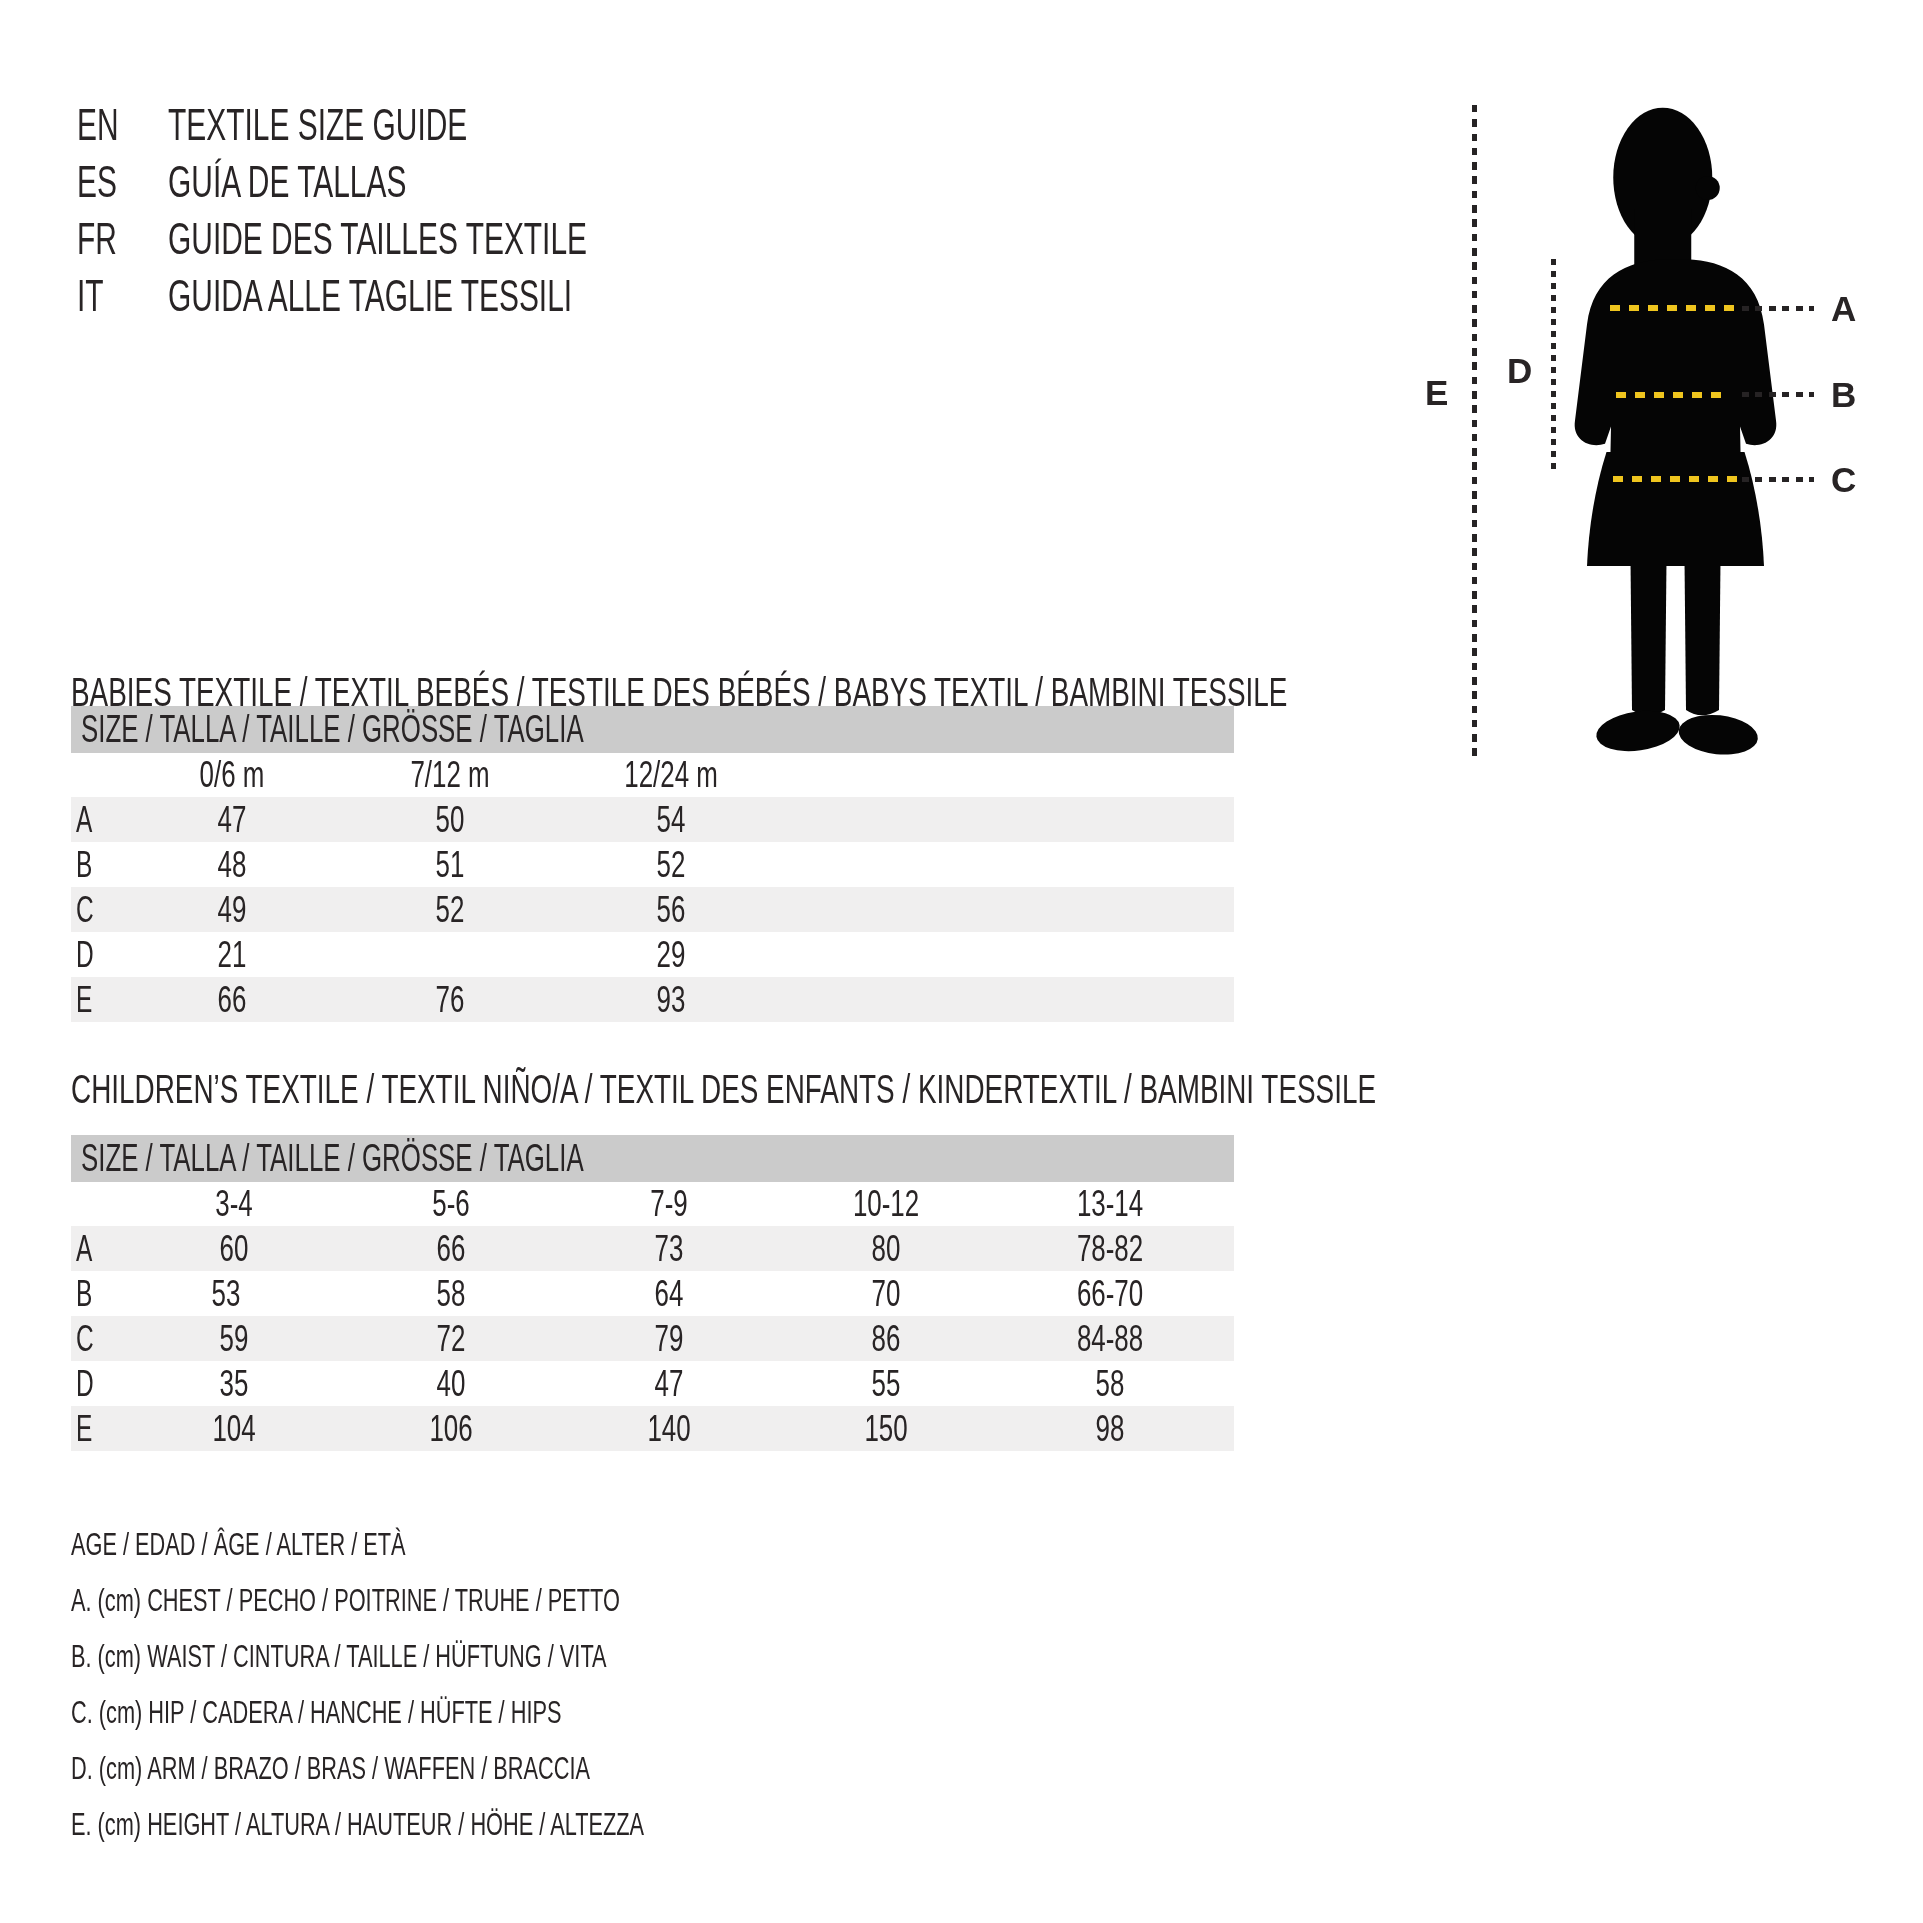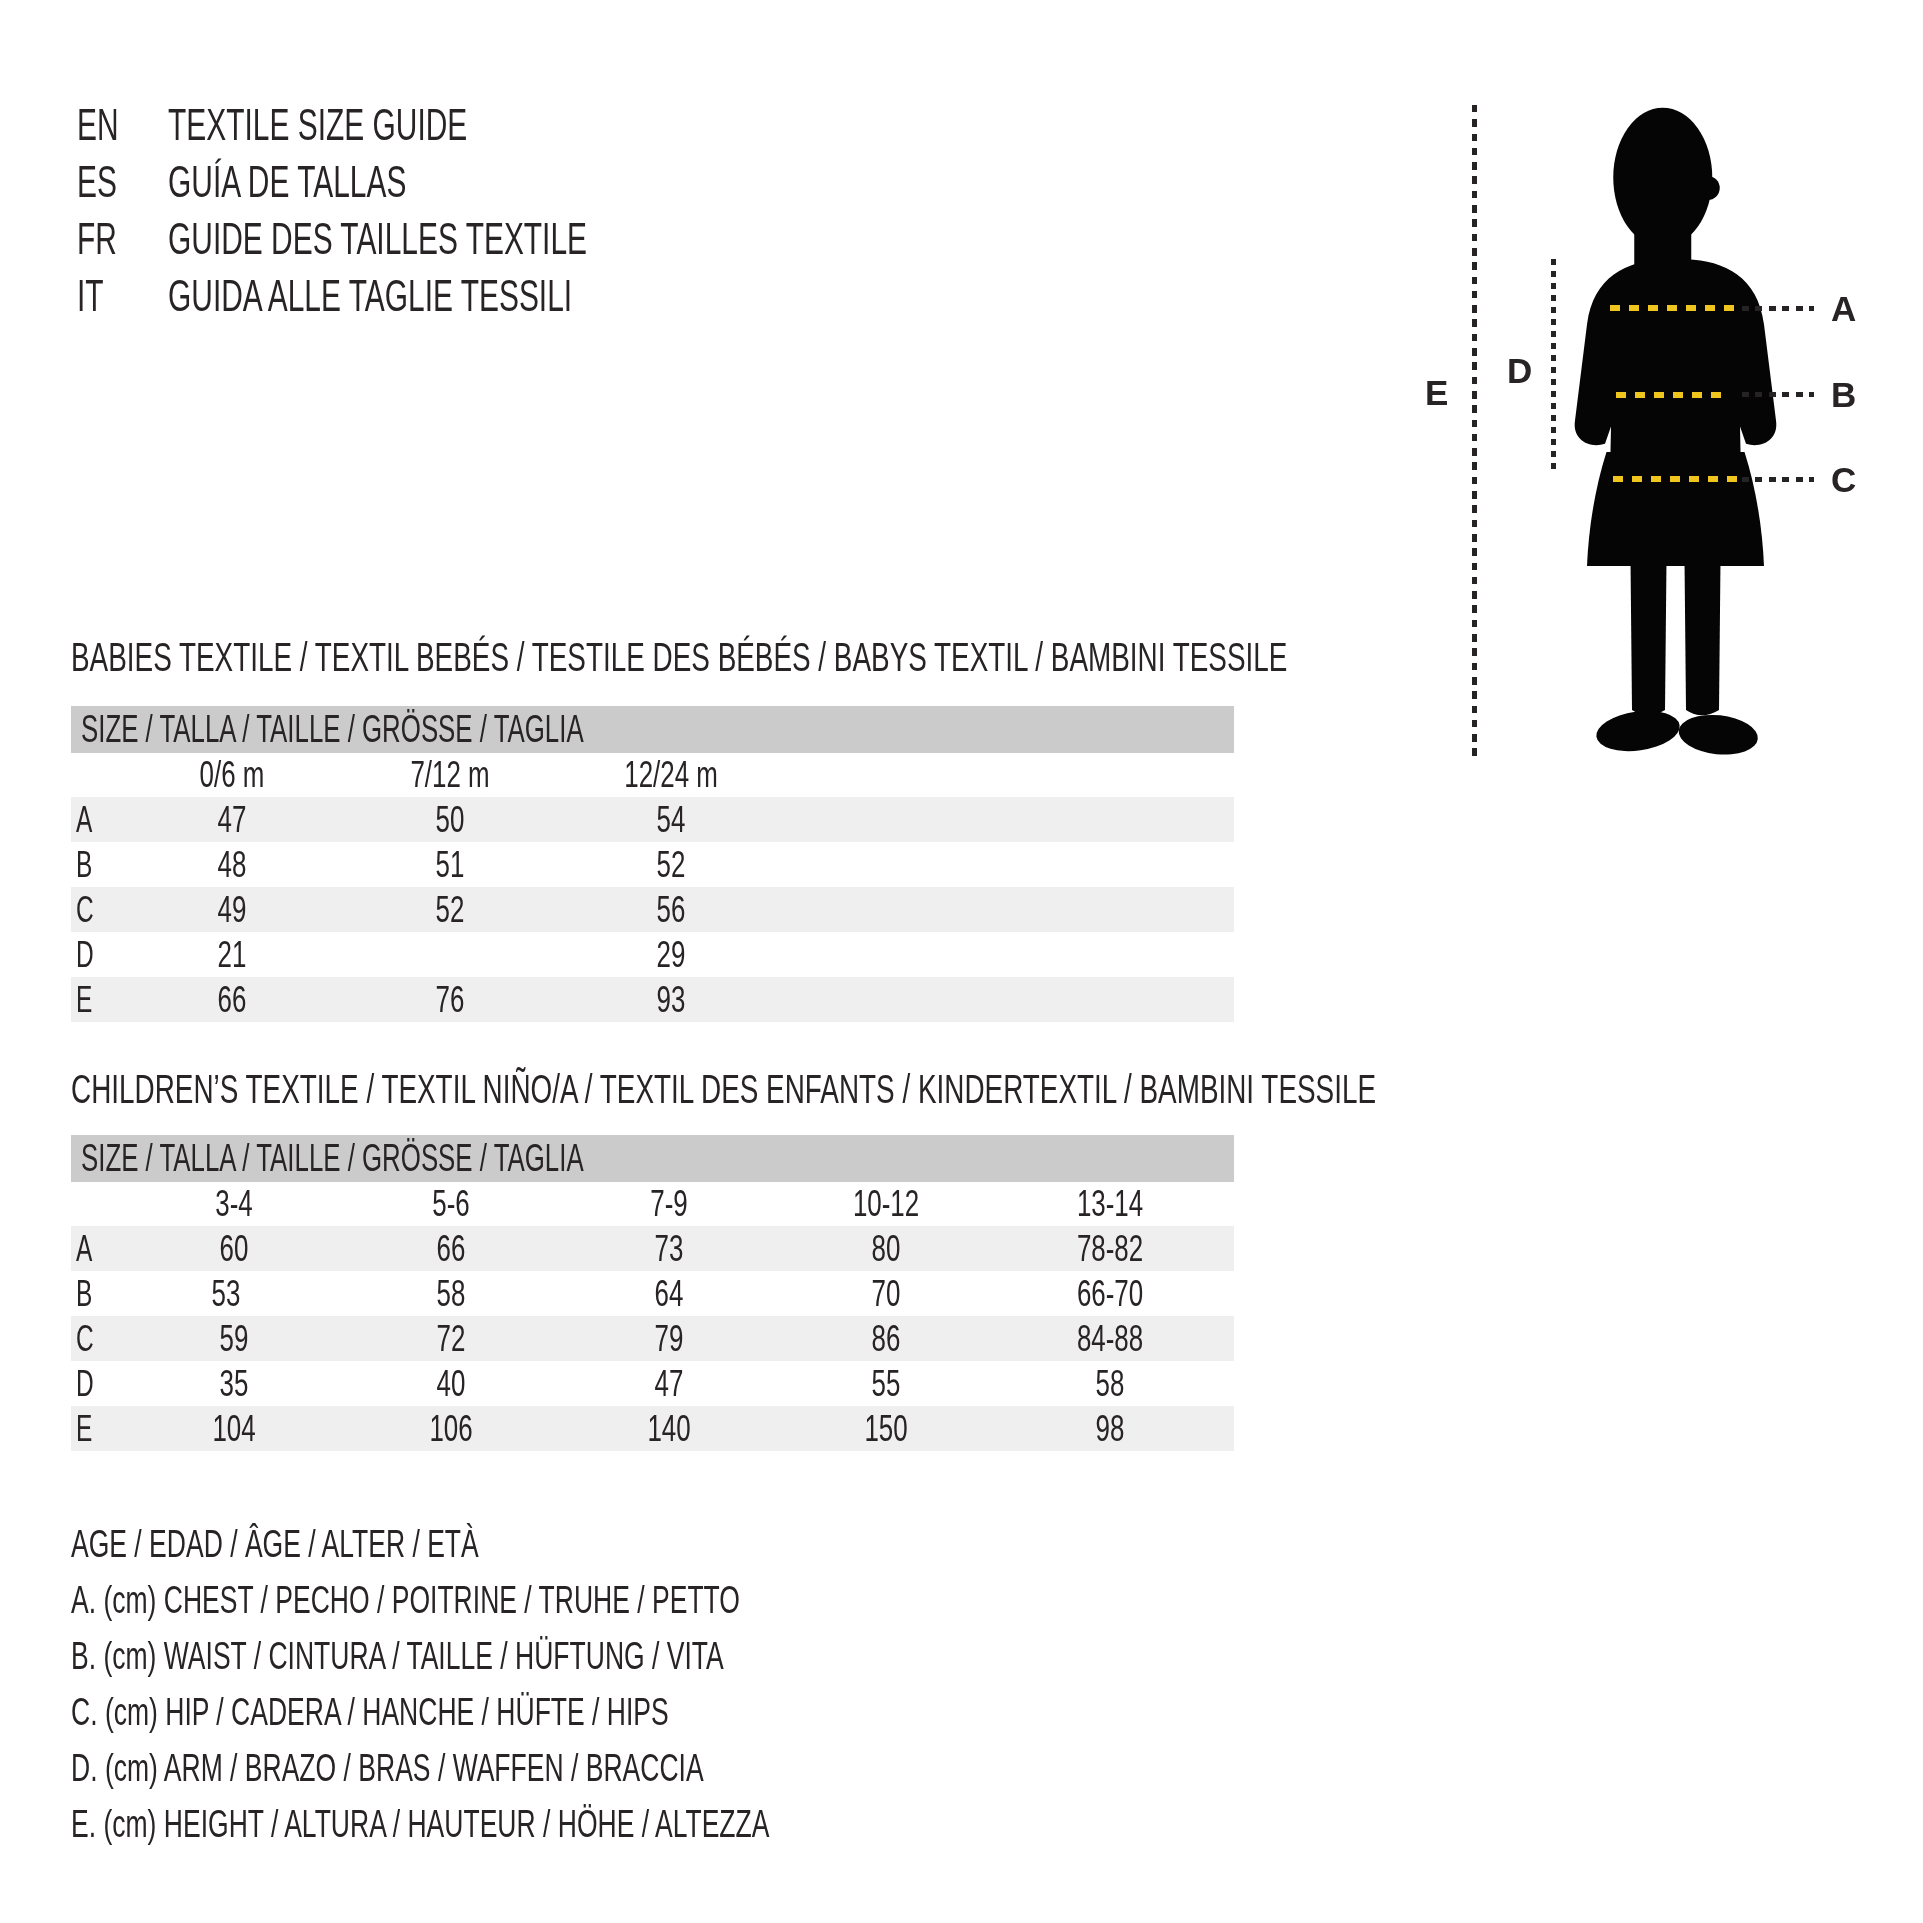--- a/index.html
+++ b/index.html
@@ -10,41 +10,41 @@
   .cond{display:inline-block;transform:scaleX(0.68);transform-origin:0 50%;white-space:nowrap;}
   .condc{display:inline-block;transform:scaleX(0.72);transform-origin:50% 50%;white-space:nowrap;}
 
   
   #lang-block{position:absolute;left:77px;top:96px;}
   .lang-row{display:flex;height:57px;align-items:center;font-size:44px;}
   .lang-code{width:91px;flex:none;}
 
   
   .sec-title{position:absolute;left:71px;height:47px;line-height:47px;font-size:41px;}
-  #babies-title{top:634px;}
+  #babies-title{top:669px;}
   #children-title{top:1066px;}
 
   
   .tbl{position:absolute;left:71px;width:1163px;}
   #babies-table{top:706px;height:319px;}
   #children-table{top:1135px;height:317px;}
   .tbar{position:absolute;left:0;top:0;width:100%;height:47px;background:#cbcbcb;
         font-size:38px;line-height:47px;}
   .tbar .cond{margin-left:9.8px;}
   .tcolrow{position:absolute;left:0;top:47px;width:100%;height:44px;font-size:36px;}
   .tcell{position:absolute;top:0;width:225px;height:28px;line-height:44px;text-align:center;}
   .trows{position:absolute;left:0;top:91px;width:100%;}
   .trow{position:relative;height:45px;line-height:45px;font-size:36px;}
   .trow:nth-child(odd){background:#f0efef;}
   .rlab{position:absolute;left:4.5px;top:0;height:45px;line-height:45px;}
   .trow .tcell{height:30px;line-height:45px;text-align:center;}
 
   
   #legend{position:absolute;left:71px;top:1516px;}
-  .legend-line{height:56px;line-height:56px;font-size:39px;}
+  .legend-line{height:56px;line-height:56px;font-size:32px;}
 
   
   #silhouette{position:absolute;left:1563px;top:105px;width:225px;height:661px;}
   .vdot{position:absolute;width:4.5px;}
   #line-e{left:1472px;top:105px;height:655px;
     background:repeating-linear-gradient(180deg,#262324 0 7.5px,transparent 7.5px 14.3px);}
   #line-d{left:1551px;top:259px;height:212px;
     background:repeating-linear-gradient(180deg,#262324 0 6px,transparent 6px 12px);}
   .mline-y{position:absolute;height:6px;
     background:repeating-linear-gradient(90deg,#efc51e 0 9.8px,transparent 9.8px 19px);}

